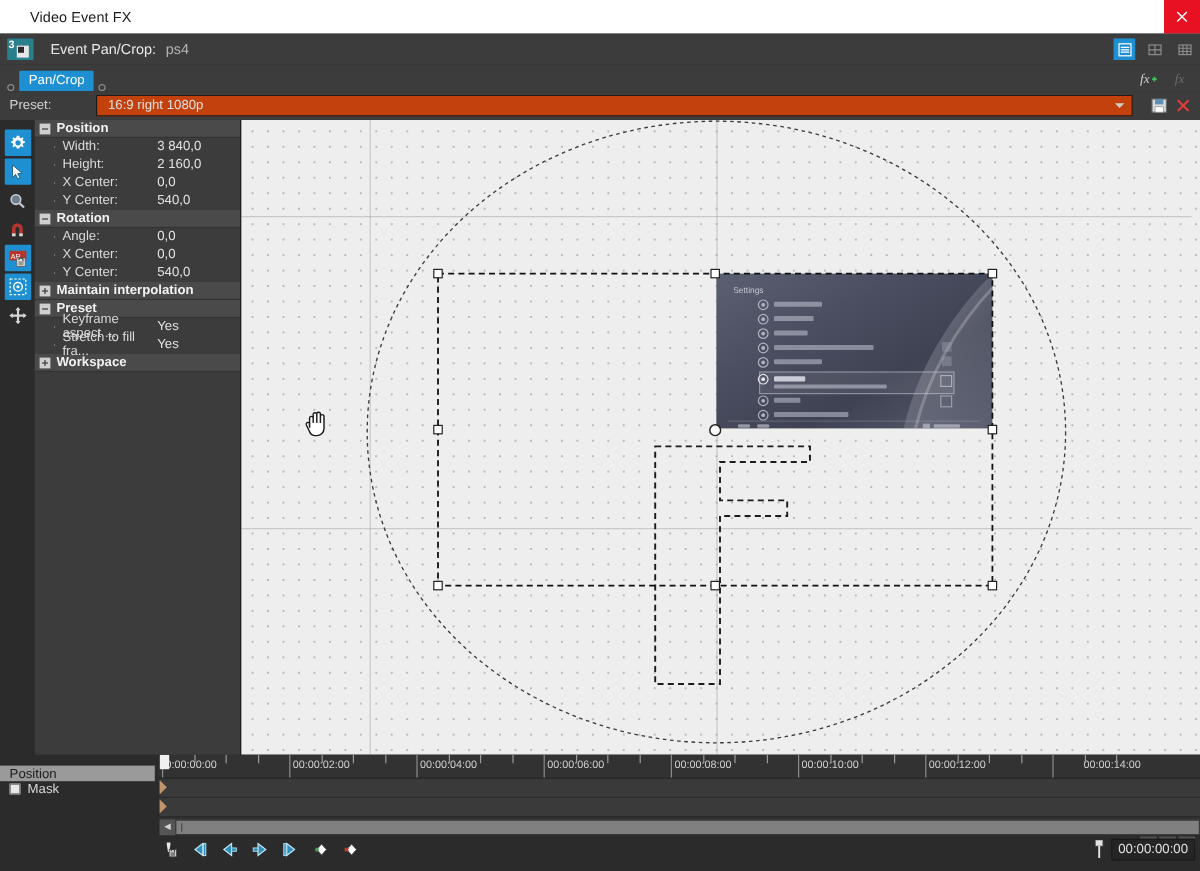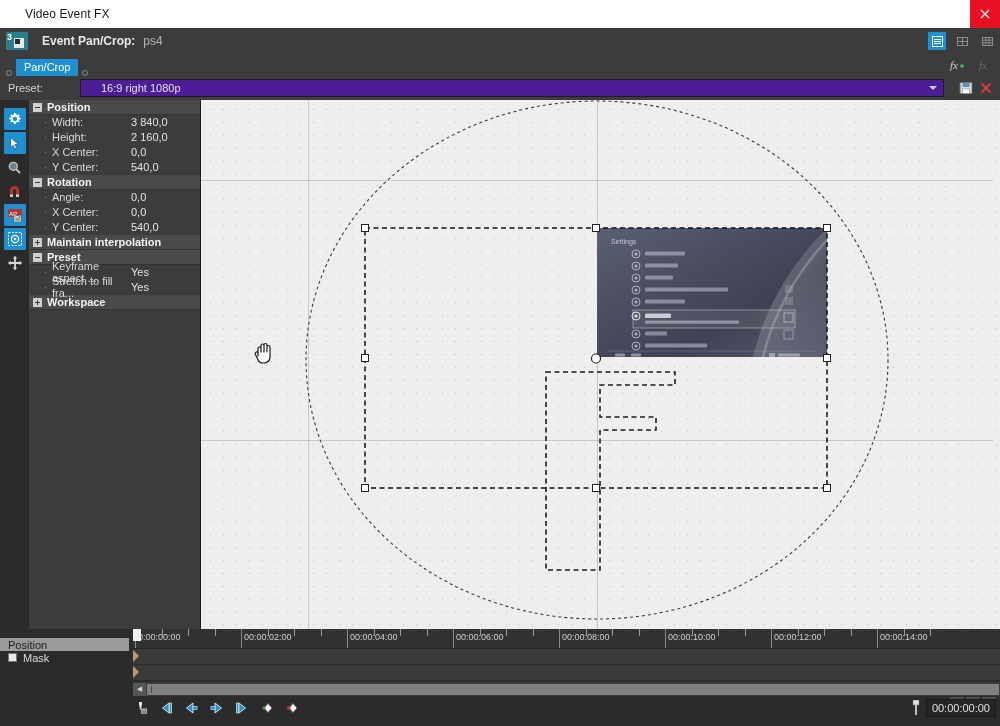--- a/index.html
+++ b/index.html
@@ -49,21 +49,21 @@
   }
   #fx-plugicon .sq::after{
     content:""; position:absolute; left:1px; top:1px;
     width:5px;height:5px;background:#2b2b2b;
   }
   #fx-plugicon .badge {
     position: absolute; left: 1px; top: 0px;
     font-size: 9px; color: #fff; font-weight: bold;
   }
   #fxheader .fxtitle {
-    margin-left: 14px; font-size: 12px; font-weight: bold; color: #e8e8e8;
+    margin-left: 14px; font-size: 12px; font-weight: normal; color: #e8e8e8;
   }
   #fxheader .fxname {
     margin-left: 8px; font-size: 12px; color: #b4b4b4;
   }
   #fxheader .rightbtns {
     position: absolute; right: 4px; top: 0; height: 26px;
     display: flex; align-items: center; gap: 7px;
   }
   .gridbtn {
     width: 18px; height: 18px;
@@ -91,23 +91,23 @@
   }
 
   
   #presetrow {
     height: 24px; background: #3c3c3c;
     display: flex; align-items: center; position: relative;
   }
   #presetrow .lbl { width: 80px; padding-left: 8px; font-size: 11px; color:#d4d4d4;}
   #preset-select {
     flex: 1; height: 18px; margin-right: 12px;
-    background: #4c1d95; border: 1px solid #1d1d1d;
+    background: #c2410c; border: 1px solid #1d1d1d;
     display: flex; align-items: center; position: relative;
-    color: #e0e0e0; font-size: 11px; padding-left: 20px;
+    color: #e0e0e0; font-size: 11px; padding-left: 9px;
   }
   #preset-select .caret {
     position: absolute; right: 6px; top: 50%;
     transform: translateY(-50%);
     border-left: 4px solid transparent; border-right: 4px solid transparent;
     border-top: 4px solid #cfcfcf;
   }
   .presetbtn { width: 20px; height: 22px; display:flex;align-items:center;justify-content:center;}
 
   
@@ -558,21 +558,21 @@
         <div class="tlabel" style="left:217px">00:00:04:00</div>
         <div class="tmark maj" style="left:320px"></div>
         <div class="tlabel" style="left:323px">00:00:06:00</div>
         <div class="tmark maj" style="left:426px"></div>
         <div class="tlabel" style="left:429px">00:00:08:00</div>
         <div class="tmark maj" style="left:532px"></div>
         <div class="tlabel" style="left:535px">00:00:10:00</div>
         <div class="tmark maj" style="left:638px"></div>
         <div class="tlabel" style="left:641px">00:00:12:00</div>
         <div class="tmark maj" style="left:744px"></div>
-        <div class="tlabel" style="left:747px">00:00:14:00</div>
+        <div class="tlabel" style="left:770px">00:00:14:00</div>
 
         <div class="tmark" style="left:28.5px"></div>
           <div class="tmark" style="left:55px"></div>
           <div class="tmark" style="left:81.5px"></div>
         <div class="tmark" style="left:134.5px"></div>
           <div class="tmark" style="left:161px"></div>
           <div class="tmark" style="left:187.5px"></div>
         <div class="tmark" style="left:240.5px"></div>
           <div class="tmark" style="left:267px"></div>
           <div class="tmark" style="left:293.5px"></div>

